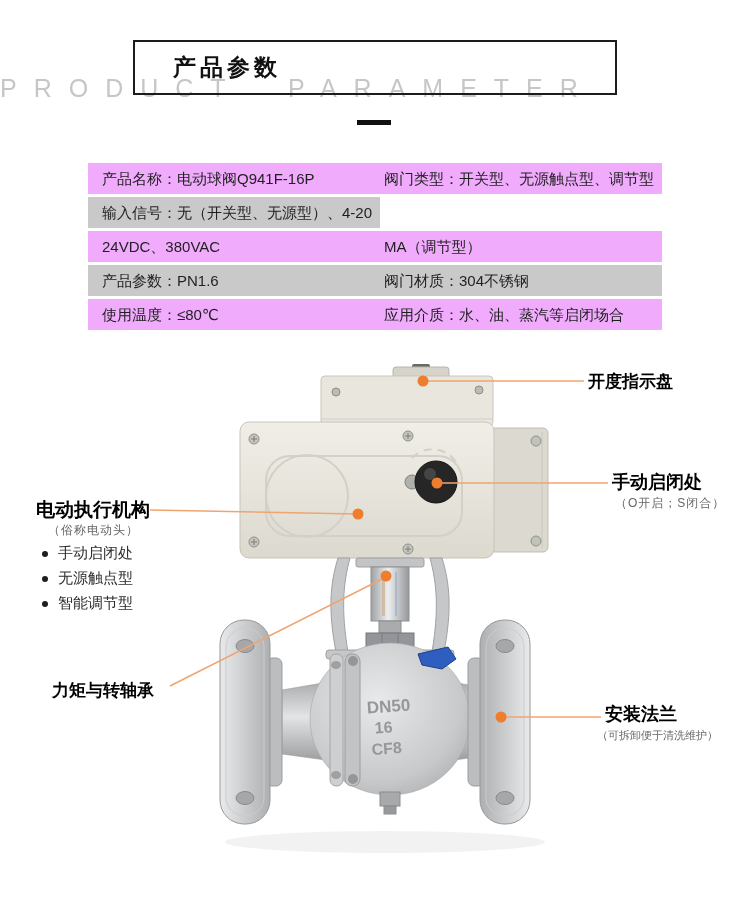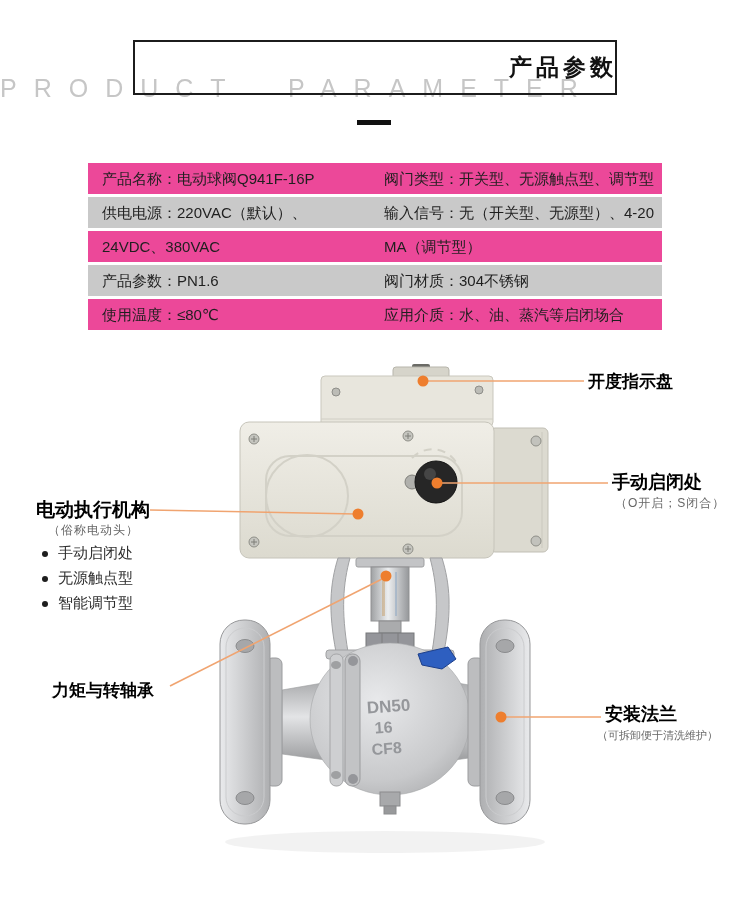--- a/index.html
+++ b/index.html
@@ -16,37 +16,38 @@
     font-size:25px; color:#c6c6c6;
     letter-spacing:17px; word-spacing:22px; white-space:nowrap;
     font-weight:400;
   }
   .title-box {
     position:absolute; left:133px; top:40px; width:484px; height:55px;
     border:2px solid #1c1c1c; background:transparent;
   }
   .page-title {
     position:absolute; left:133px; top:52px; width:484px;
-    text-align:right; font-size:23px; font-weight:bold; color:#111;
+    text-align:left; font-size:23px; font-weight:bold; color:#111;
     letter-spacing:4px;
+    padding-left:40px;
   }
   .title-dash {
     position:absolute; left:357px; top:120px; width:34px; height:5px;
     background:#111;
   }
   
   .spec-table { position:absolute; left:88px; top:163px; width:574px; }
   .t-row { display:flex; margin-bottom:3px; }
   .t-cell {
     height:31px; line-height:31px; padding-left:14px;
     font-size:15px; color:#1f1f1f; white-space:nowrap; overflow:hidden;
   }
   .t-left  { width:282px; margin-right:0px; }
   .t-right { width:292px; }
-  .shade-light { background:#ec4899; }
+  .shade-light { background:#f0abfc; }
   .shade-dark  { background:#c9c9c9; }
   
   .watermark {
     position:absolute; left:110px; top:336px; width:530px;
     text-align:center; font-size:42px; letter-spacing:1px;
     color:rgba(130,130,130,0.75);
     font-family:"Liberation Serif","DejaVu Serif",serif;
     white-space:nowrap;
   }
   
@@ -81,21 +82,20 @@
   <div class="title-box"></div>
   <div class="page-title">产品参数</div>
   <div class="title-dash"></div>
 
   <div class="spec-table">
     <div class="t-row">
       <div class="t-cell t-left shade-light">产品名称：电动球阀Q941F-16P</div>
       <div class="t-cell t-right shade-light">阀门类型：开关型、无源触点型、调节型</div>
     </div>
     <div class="t-row">
-      <div class="t-cell t-left shade-dark">供电电源：220VAC（默认）、</div>
       <div class="t-cell t-right shade-dark">输入信号：无（开关型、无源型）、4-20</div>
     </div>
     <div class="t-row">
       <div class="t-cell t-left shade-light">24VDC、380VAC</div>
       <div class="t-cell t-right shade-light">MA（调节型）</div>
     </div>
     <div class="t-row">
       <div class="t-cell t-left shade-dark">产品参数：PN1.6</div>
       <div class="t-cell t-right shade-dark">阀门材质：304不锈钢</div>
     </div>

